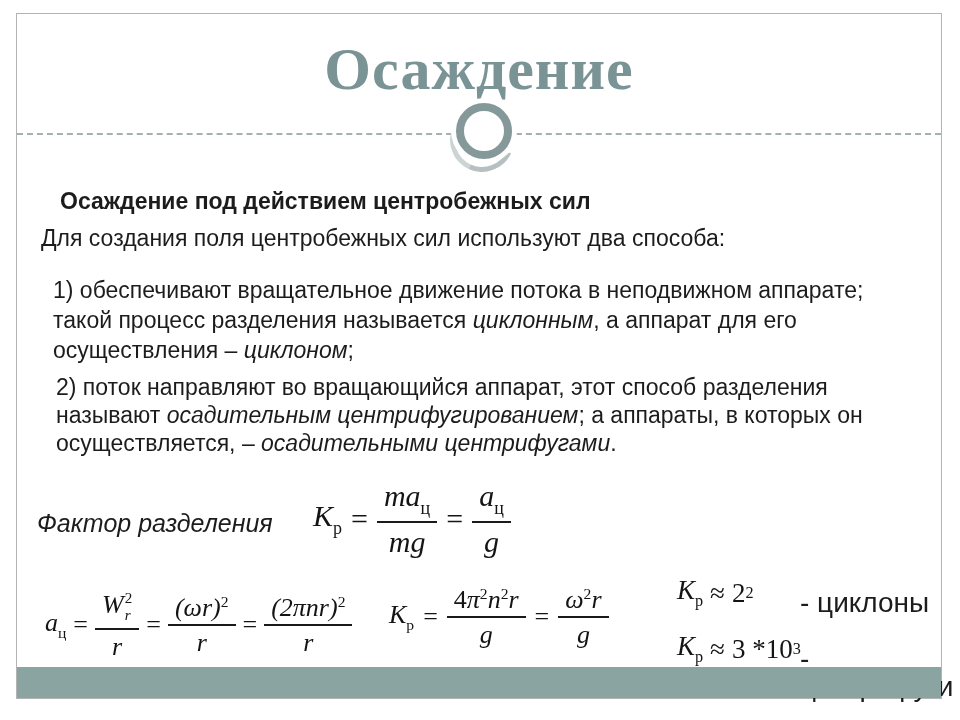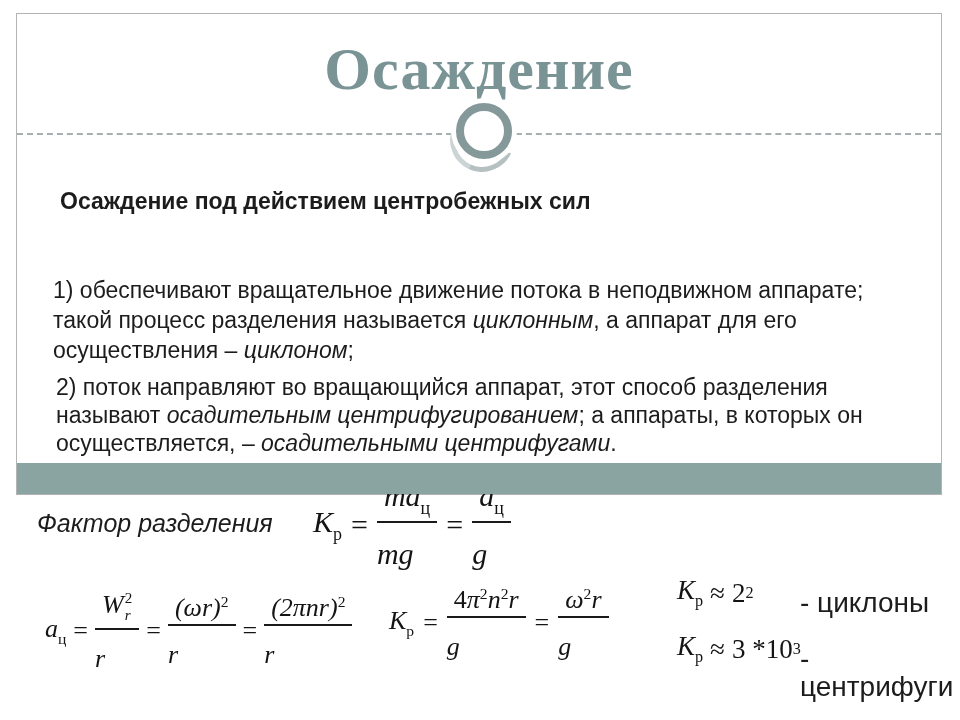--- a/index.html
+++ b/index.html
@@ -4,21 +4,21 @@
 <style>
   html,body { margin:0; padding:0; }
   body {
     width:960px; height:720px; position:relative;
     background:#ffffff; overflow:hidden;
     font-family:"Liberation Sans", sans-serif;
     color:#1c1c1c;
     -webkit-font-smoothing:antialiased;
   }
   .frame {
-    position:absolute; left:16px; top:13px; width:926px; height:482px;
+    position:absolute; left:16px; top:13px; width:926px; height:686px;
     border:1px solid #b4b4b4; background:#ffffff; box-sizing:border-box;
   }
   .title {
     position:absolute; left:0; top:24px; width:100%;
     text-align:center; margin:0;
     font-family:"Liberation Serif", serif; font-weight:bold;
     font-size:60px; line-height:1.05; color:#7a9395; letter-spacing:1px;
   }
   .dash-line {
     position:absolute; left:0; top:119px; width:100%; height:0;
@@ -57,23 +57,23 @@
   .math {
     position:absolute; display:flex; align-items:center;
     font-family:"Liberation Serif", serif; font-style:italic;
     color:#141414; white-space:nowrap;
   }
   .m-lg { font-size:30px; }
   .m-md { font-size:26px; }
   .m-ap { font-size:27px; }
   .math .eq { font-style:normal; margin:0 9px; }
   .math .eq2 { font-style:normal; margin:0 7px; }
-  .frac { display:inline-flex; flex-direction:column; align-items:flex-start; text-align:center; }
+  .frac { display:inline-flex; flex-direction:column; align-items:center; text-align:center; }
   .frac .num { border-bottom:2px solid #1a1a1a; padding:0 7px 3px; line-height:1.05; }
-  .frac .den { padding-top:15px; line-height:1.05; }
+  .frac .den { padding-top:3px; line-height:1.05; }
   .s-sub { font-size:60%; font-style:normal; vertical-align:-0.45em; }
   .s-sup { font-size:60%; font-style:normal; vertical-align:0.55em; }
   .stack {
     display:inline-flex; flex-direction:column; align-items:flex-start;
     font-size:58%; line-height:1.15; vertical-align:middle; margin-left:1px;
   }
   .side-label {
     position:absolute; font-family:"Liberation Sans", sans-serif;
     font-size:28px; line-height:28px; font-style:normal; color:#1c1c1c;
   }
@@ -88,20 +88,21 @@
 <div class="frame">
 
   <h1 class="title">Осаждение</h1>
 
   <div class="dash-line"></div>
   <div class="crescent"></div>
   <div class="ring"></div>
 
   <p class="heading">Осаждение под действием центробежных сил</p>
 
+  <p class="intro">Для создания поля центробежных сил используют два способа:</p>
 
   <p class="item1"><span>1) обеспечивают вращательное движение потока в неподвижном аппарате; такой процесс разделения называется </span><span class="it">циклонным</span><span>, а аппарат для его осуществления – </span><span class="it">циклоном</span><span>;</span></p>
 
   <p class="item2"><span>2) поток направляют во вращающийся аппарат, этот способ разделения называют </span><span class="it">осадительным центрифугированием</span><span>; а аппараты, в которых он осуществляется, – </span><span class="it">осадительными центрифугами</span><span>.</span></p>
 
   <p class="factor-label">Фактор разделения</p>
 
   <div class="math m-lg" style="left:296px; top:466px;">
     <span><span>K</span><span class="s-sub">р</span></span>
     <span class="eq">=</span>

